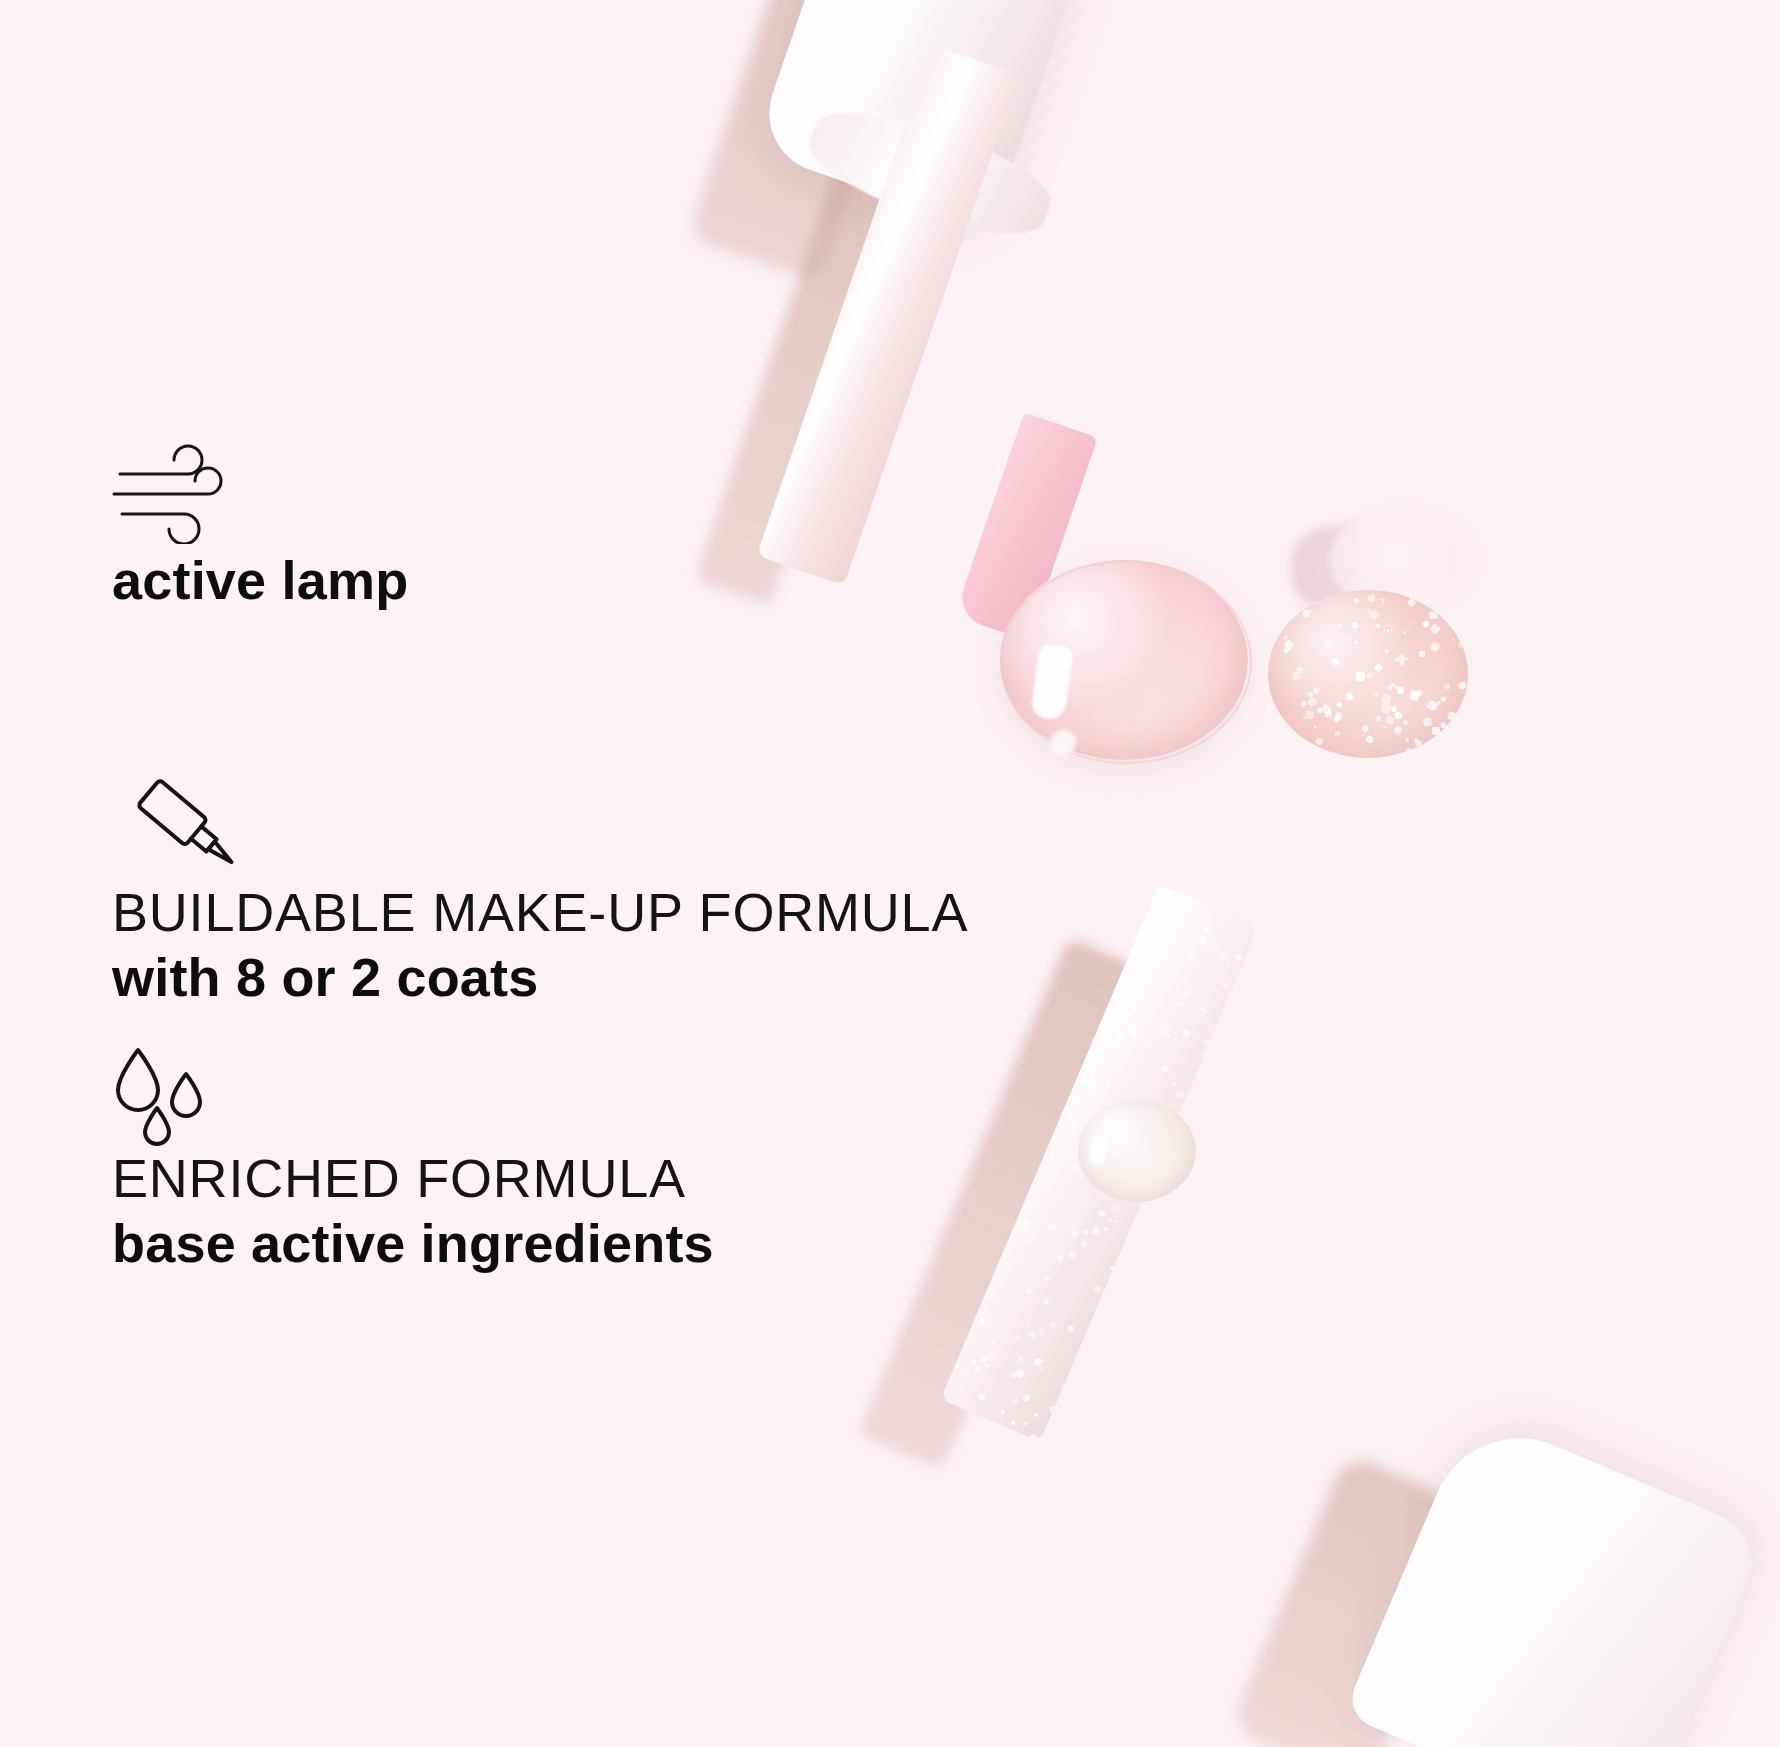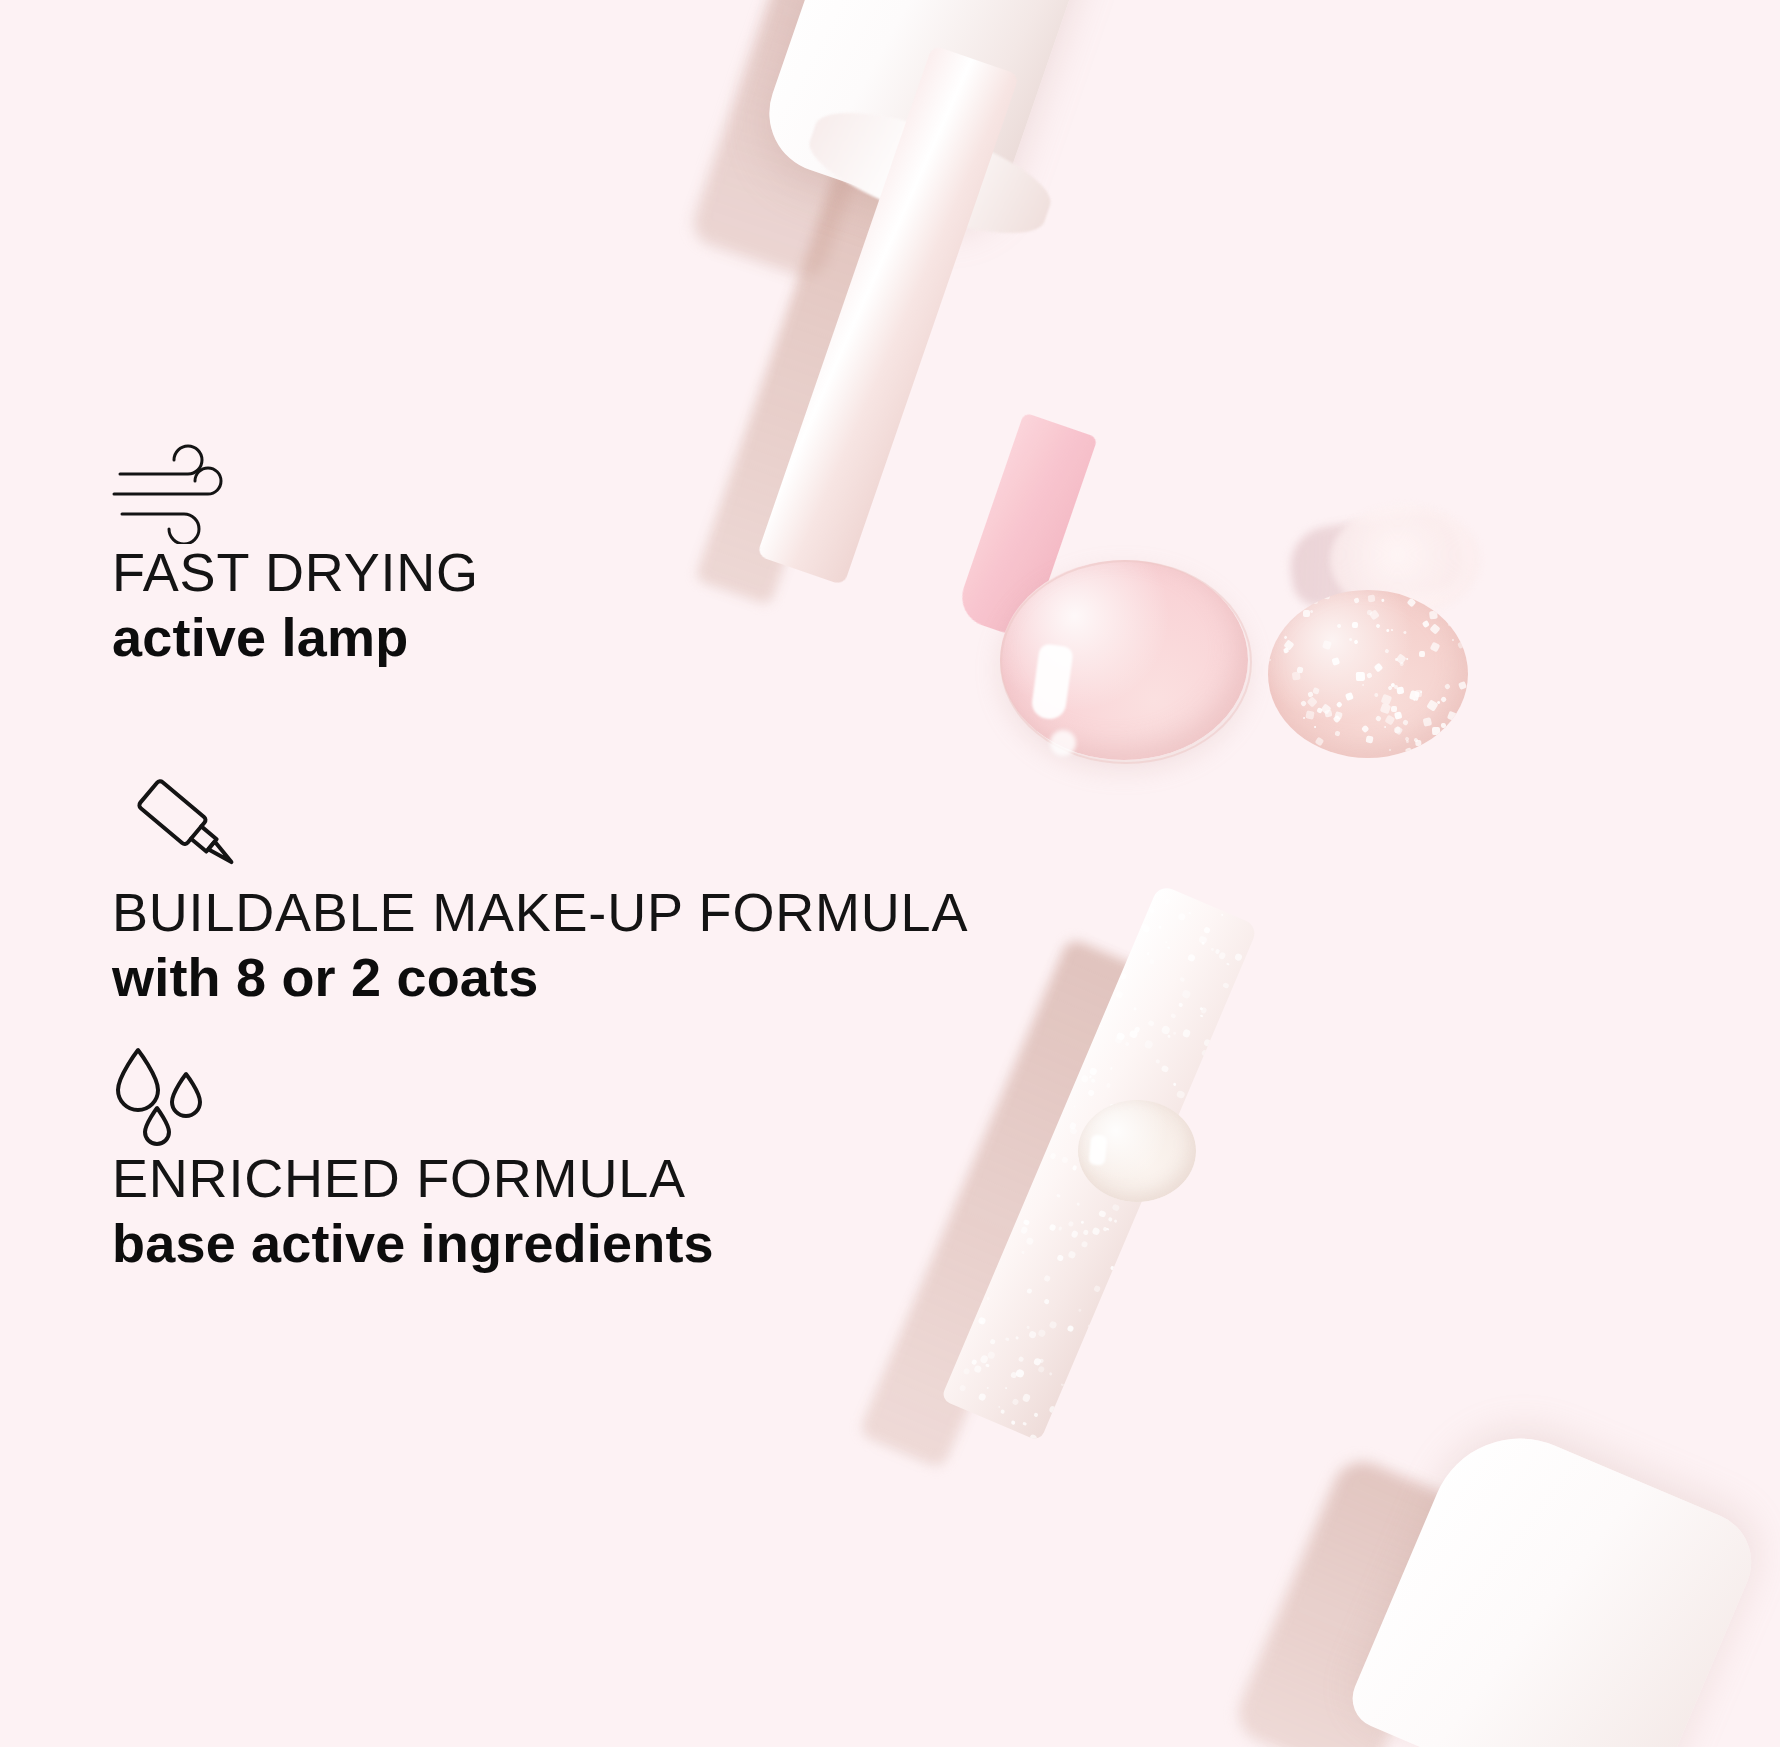--- a/index.html
+++ b/index.html
@@ -483,21 +483,20 @@
 
 
     <div class="feature f2">
       <div class="ficon">
         <svg width="130" height="112" viewBox="0 0 130 112" fill="none" stroke="#141414" stroke-width="3" stroke-linecap="round" stroke-linejoin="round">
           <path d="M8 42 H76 a14 14 0 1 0 -14 -14"></path>
           <path d="M2 62 H96 a13 13 0 1 0 -13 -13"></path>
           <path d="M10 82 H72 a15 15 0 1 1 -15 15"></path>
         </svg>
       </div>
-      <p class="ftitle">FAST DRYING</p>
       <p class="fsub">active lamp</p>
     </div>
 
     <div class="feature f3">
       <div class="ficon">
         <svg width="150" height="112" viewBox="0 0 150 112" fill="none" stroke="#141414" stroke-width="4" stroke-linecap="round" stroke-linejoin="round">
           <g transform="rotate(40 60 52)">
             <rect x="22" y="26" width="62" height="34" rx="4"></rect>
             <path d="M84 35 H104 V51 H84"></path>
             <path d="M104 38 q26 5 26 5 q0 0 -26 5 Z"></path>

